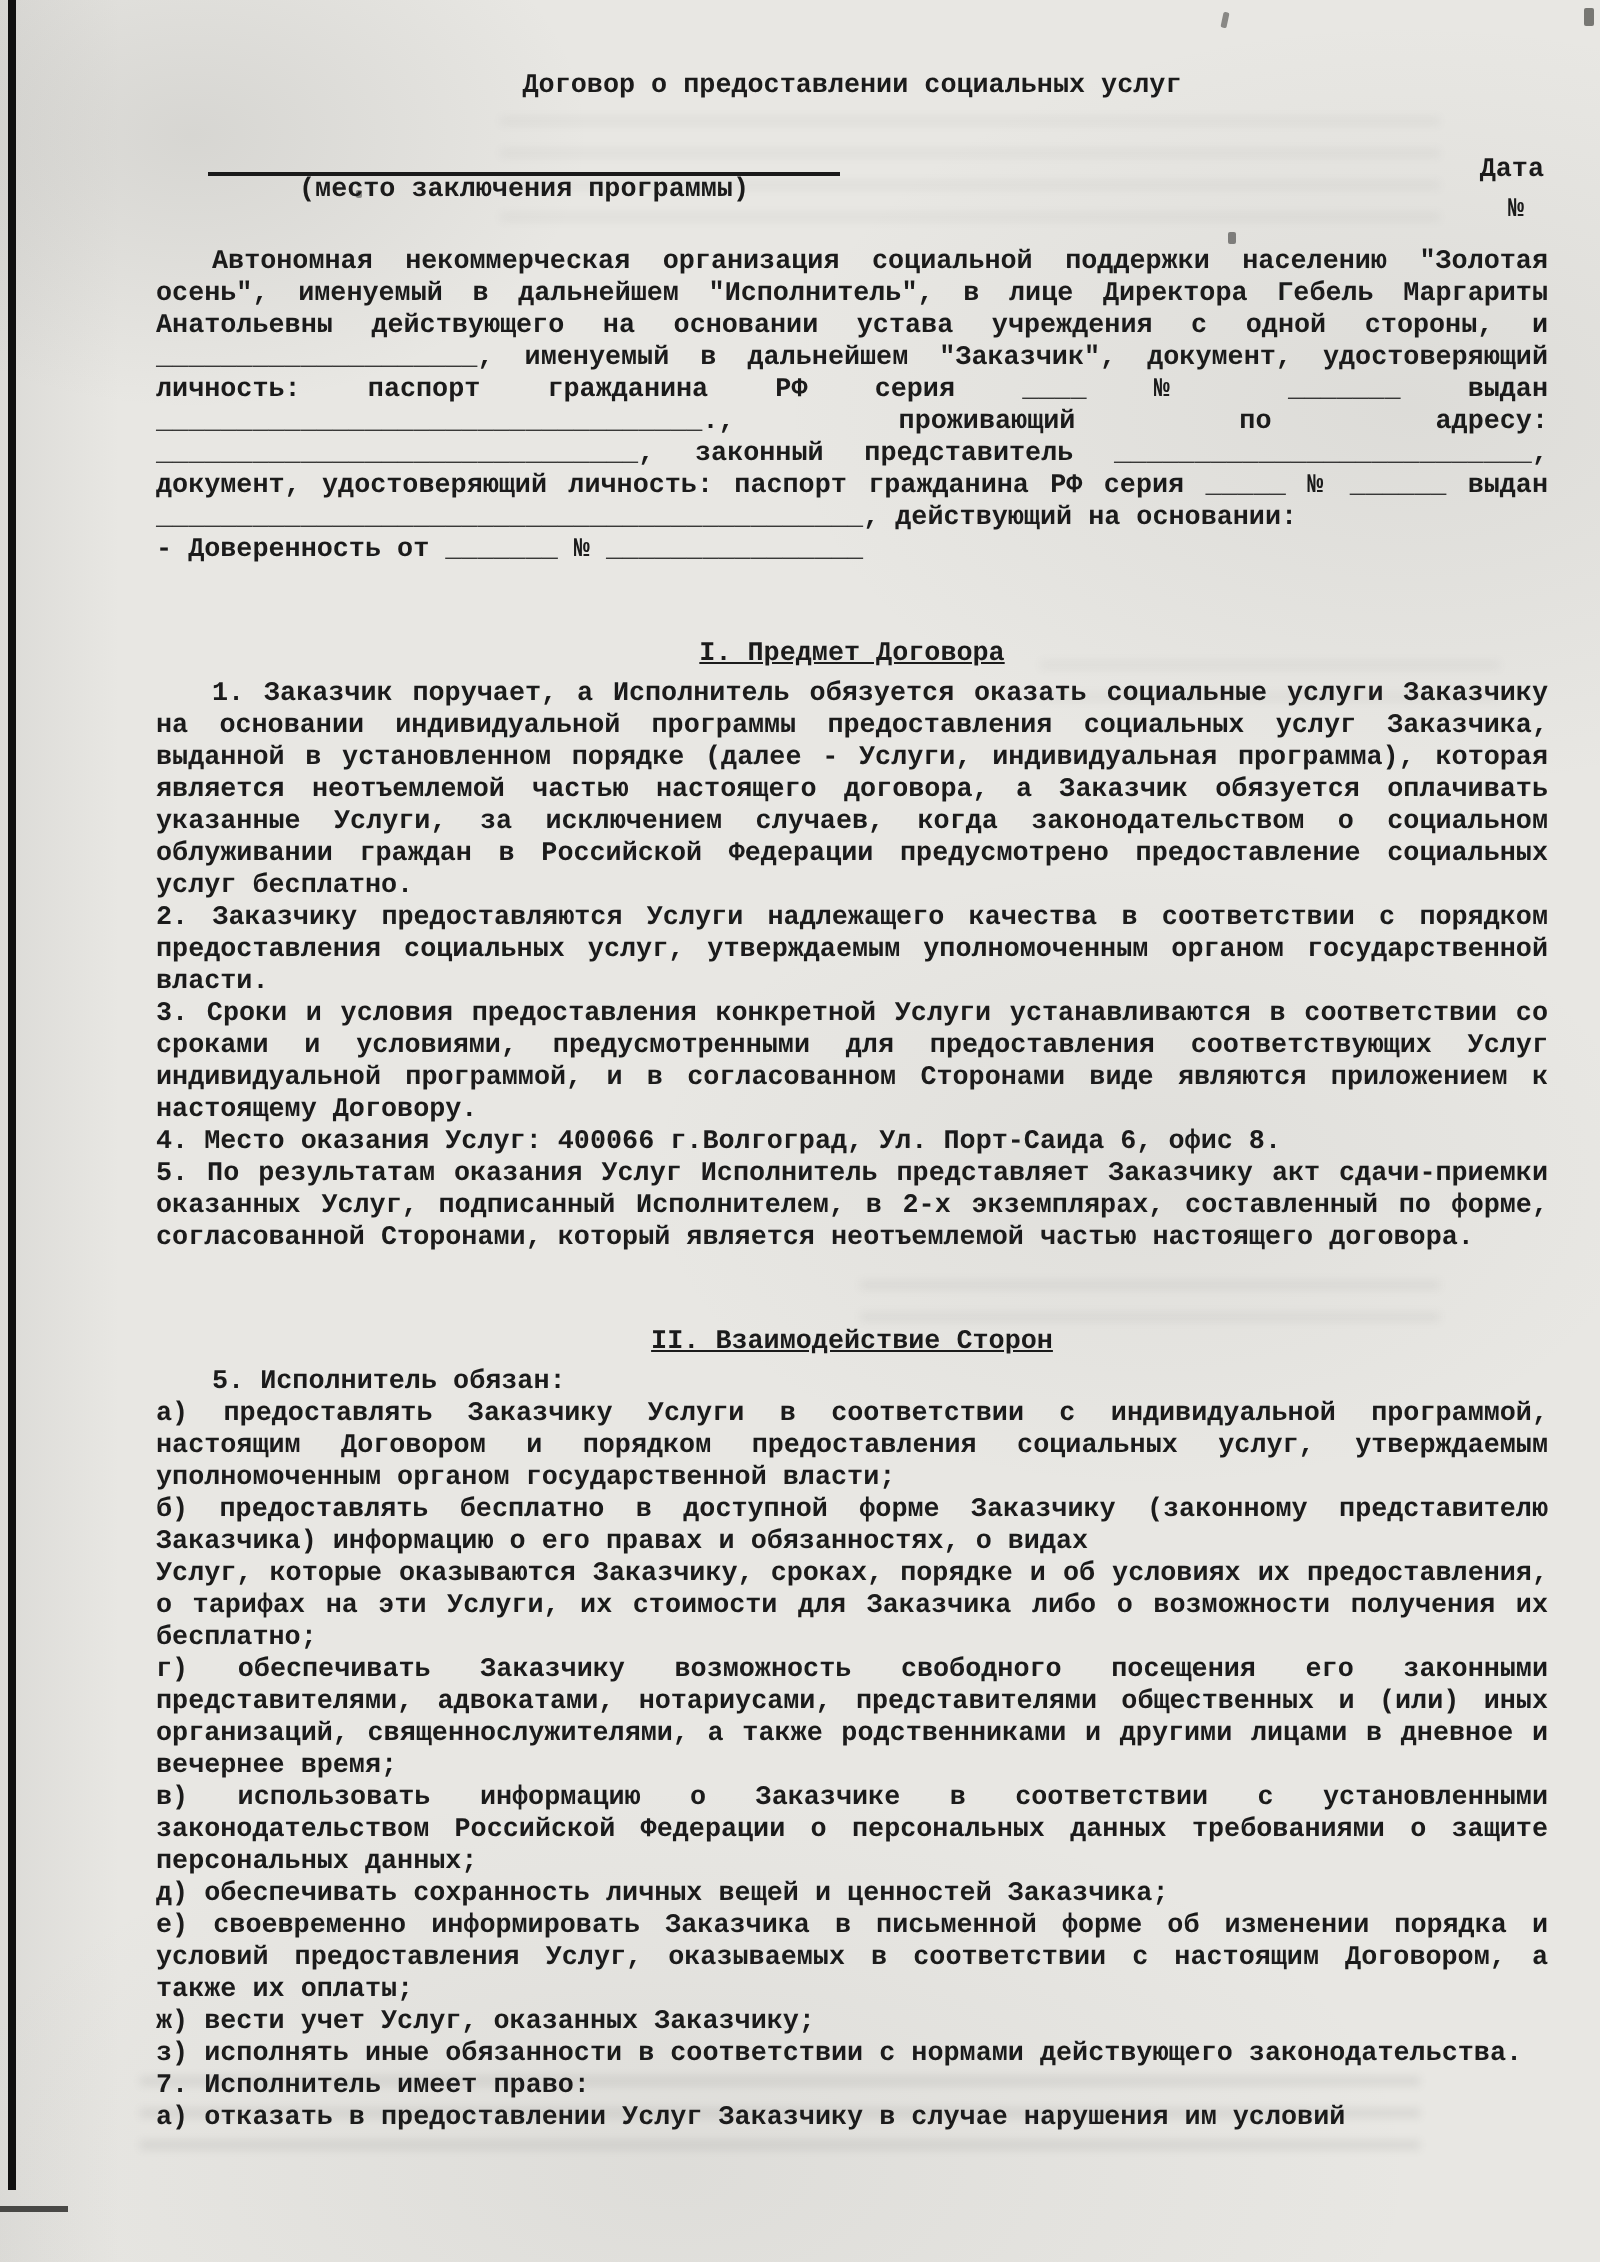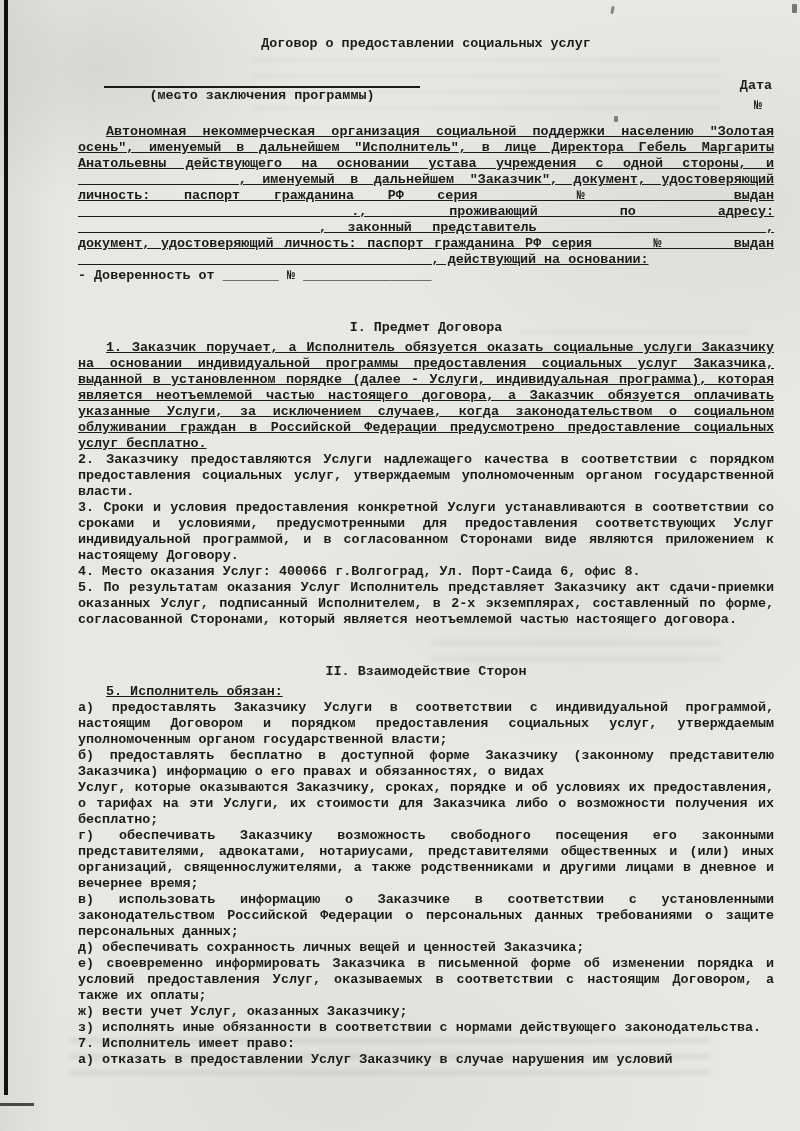--- a/index.html
+++ b/index.html
@@ -36,22 +36,22 @@
   .g4{top:330px;left:520px;width:230px;height:26px;opacity:.15;}
   
   .content{position:absolute;left:78px;top:0;width:696px;}
   .title{margin-top:36px;text-align:center;white-space:nowrap;}
   .header{position:relative;height:60px;margin-top:12px;}
   .place-line{margin-left:26px;width:316px;height:22px;border-bottom:2px solid #1a1a1a;}
   .place-label{margin-left:26px;width:316px;text-align:center;}
   .date-label{position:absolute;right:2px;top:14px;}
   .num-label{position:absolute;right:12px;top:34px;}
   .para{text-align:justify;}
-  .para.indent{text-indent:28px;text-decoration:underline;}
-  .section-heading{margin-top:36px;margin-bottom:4px;text-align:center;}
+  .para.indent{text-indent:28px;}
+  .section-heading{margin-top:36px;margin-bottom:4px;text-align:center;text-decoration:underline;}
 </style>
 </head>
 <body>
 
 <div class="page">
 
   <div class="edge-left"></div>
   <div class="edge-dash"></div>
   <div class="speck sp1"></div>
   <div class="speck sp2"></div>

